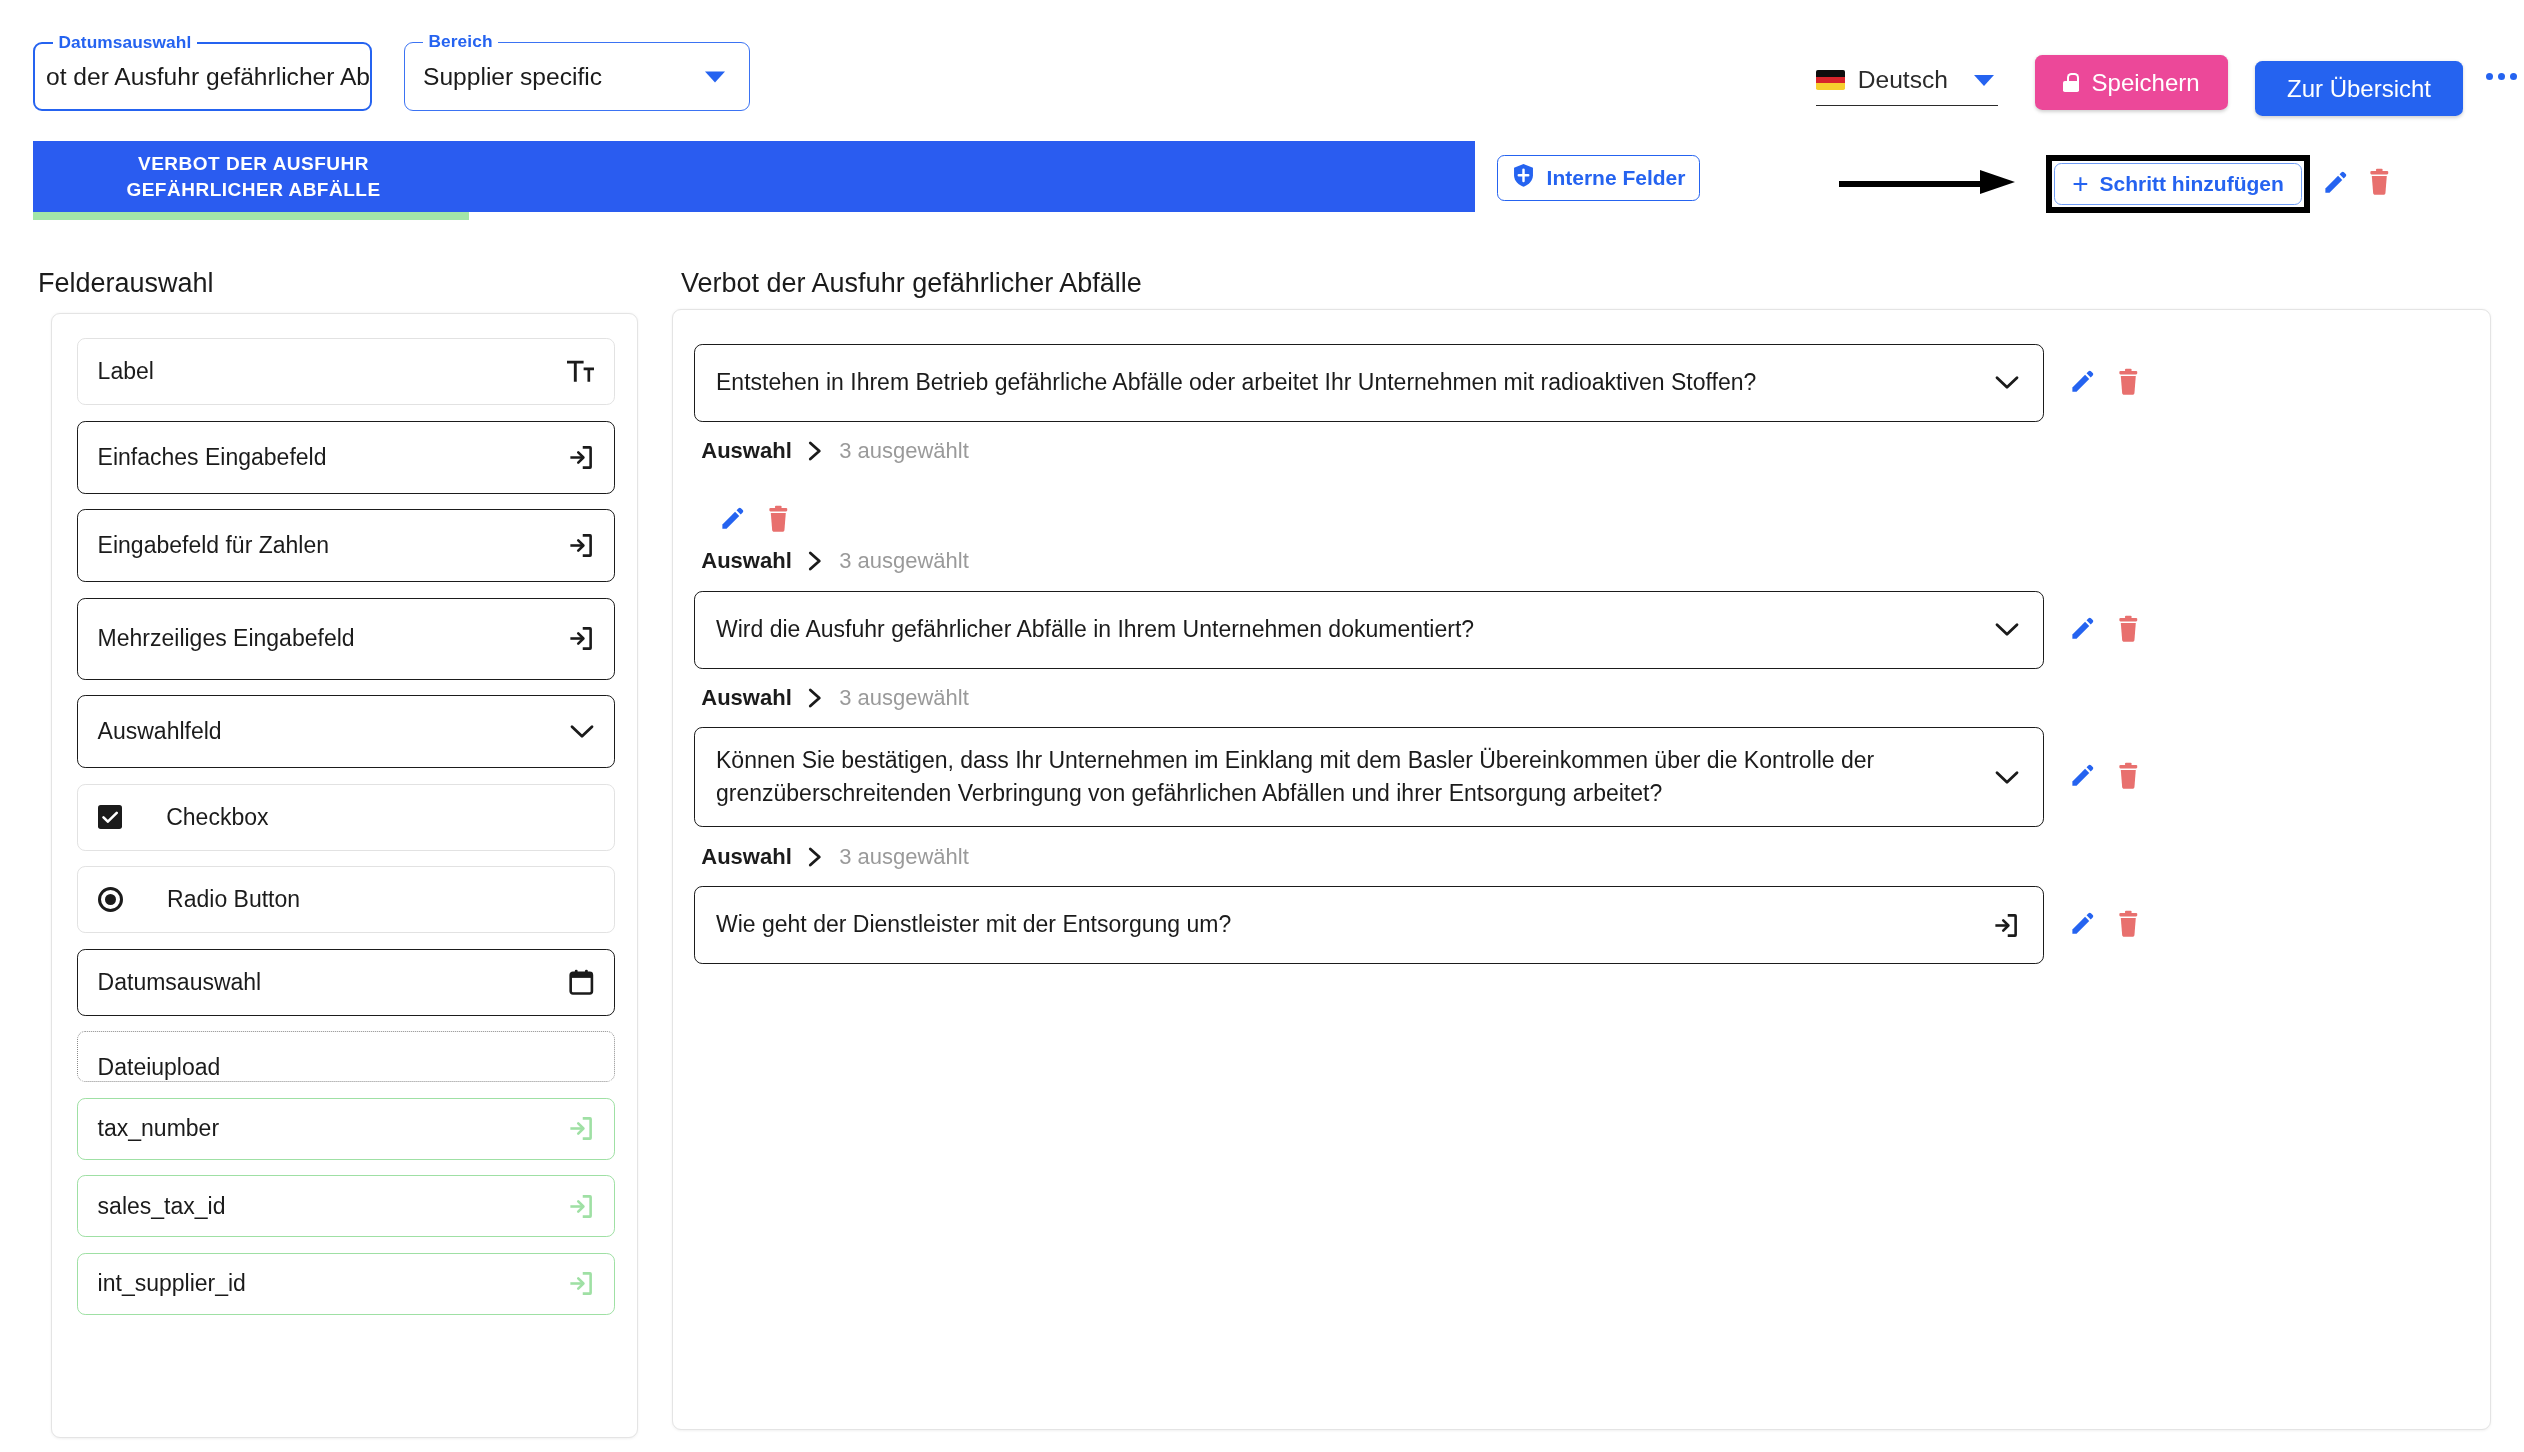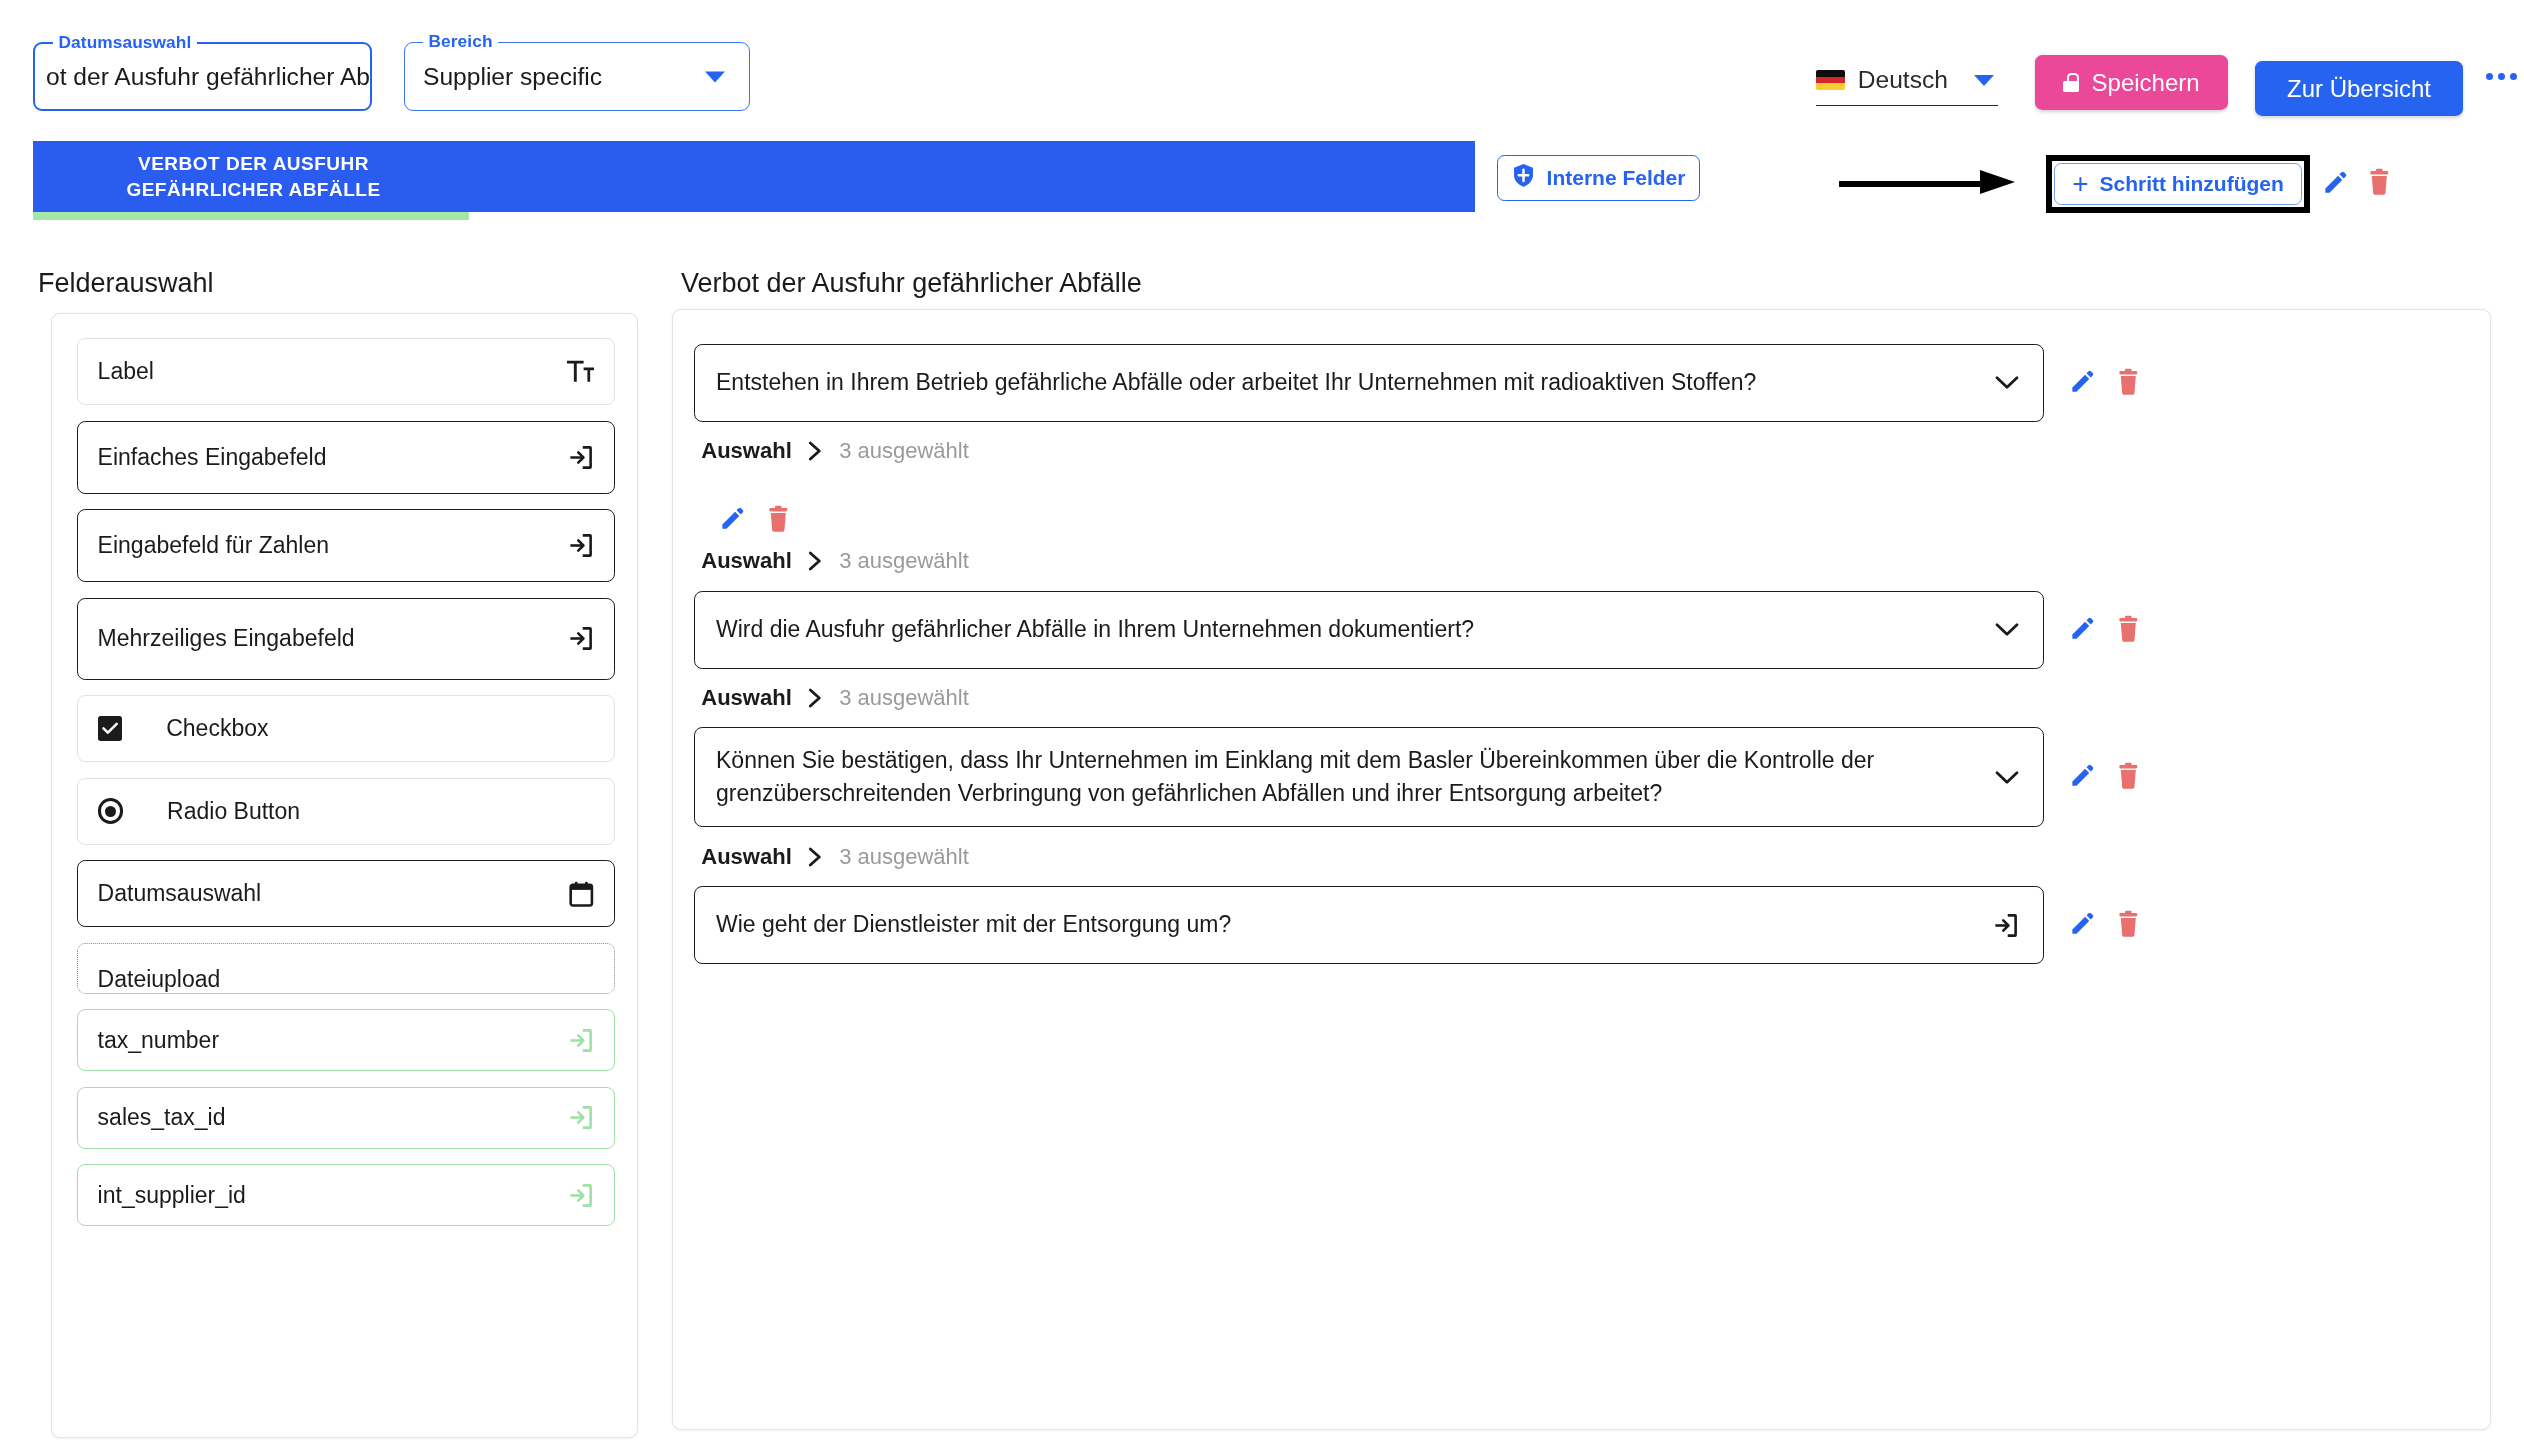--- a/index.html
+++ b/index.html
@@ -311,20 +311,28 @@
     <div class="fld b-dark h-90">
       <span class="fld-label">Mehrzeiliges Eingabefeld</span>
       <span class="fld-icon">
         <svg width="27" height="27" viewBox="0 0 24 24">
           <path d="M14 3 H20.5 A0.5 0.5 0 0 1 21 3.5 V20.5 A0.5 0.5 0 0 1 20.5 21 H14" stroke="#1b1b1b" stroke-width="2.3" fill="none"></path>
           <path d="M3 12 H14" stroke="#1b1b1b" stroke-width="2.3"></path>
           <path d="M10 7.5 L14.6 12 L10 16.5" stroke="#1b1b1b" stroke-width="2.3" fill="none" stroke-linejoin="round" stroke-linecap="round"></path>
         </svg>
       </span>
     </div>
+    <div class="fld b-dark h-80">
+      <span class="fld-label">Auswahlfeld</span>
+      <span class="fld-icon">
+        <svg width="24" height="15.5" viewBox="0 0 24 15">
+          <path d="M2 2.5 L12 12 L22 2.5" stroke="#1b1b1b" stroke-width="2.8" fill="none" stroke-linecap="round" stroke-linejoin="round"></path>
+        </svg>
+      </span>
+    </div>
     <div class="fld b-light h-74">
       <span class="lead-ico">
         <span class="cb-ico">
           <svg width="16.4" height="12.7" viewBox="0 0 18 14">
             <path d="M1.6 7 L6.4 11.8 L16.2 2" stroke="#fff" stroke-width="2.8" fill="none" stroke-linecap="round" stroke-linejoin="round"></path>
           </svg>
         </span>
       </span>
       <span class="fld-label">Checkbox</span>
     </div>

